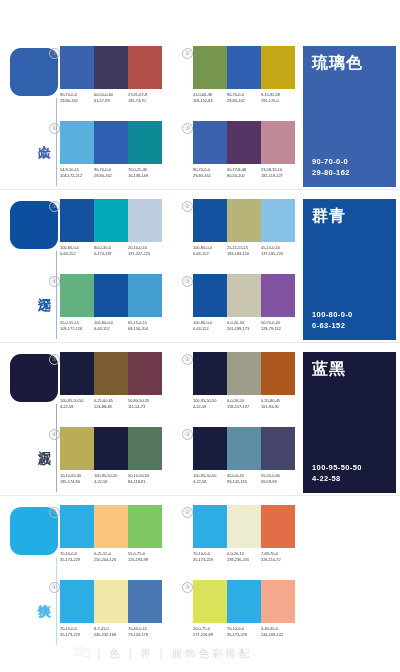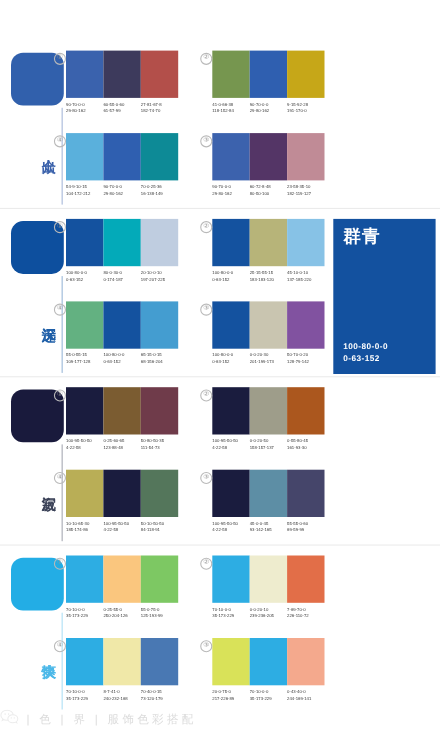--- a/index.html
+++ b/index.html
@@ -59,21 +59,21 @@
   }
   .feature-codes{
     position:absolute;left:9px;bottom:9px;
     font-size:7.5px;line-height:11px;font-weight:bold;letter-spacing:.4px;
   }
   .feature-codes span{display:block;}
 
   
   #footer{
     position:absolute;left:0;bottom:0;width:344px;height:36px;
-    display:flex;align-items:center;justify-content:flex-start;
+    display:flex;align-items:center;justify-content:center;
     padding-right:18px;box-sizing:border-box;
     color:#d9d9d9;
   }
   .foot-txt{font-size:10.5px;letter-spacing:3px;color:#dcdcdc;}
   .wechat{margin-right:7px;opacity:.55;}
 </style>
 </head>
 <body>
 
 <div id="page">
@@ -164,20 +164,27 @@
             </div>
             <div class="code">
               <span>90-70-0-0</span>
               <span>29-80-162</span>
             </div>
             <div class="code">
               <span>70-0-25-36</span>
               <span>16-138-149</span>
             </div>
           </div>
+        </div>
+      </div>
+      <div class="feature" style="background: rgb(58, 98, 173);">
+        <div class="feature-name">琉璃色</div>
+        <div class="feature-codes">
+          <span>90-70-0-0</span>
+          <span>29-80-162</span>
         </div>
       </div>
     </div>
     <div class="section" style="position: absolute; left: 0px; top: 193px;">
       <div class="sec-sep" style="top: -4px;"></div>
       <div class="anchor-col">
         <div class="anchor-chip" style="background: rgb(13, 79, 158);"></div>
         <div class="anchor-rule" style="background: rgb(31, 95, 168); opacity: 0.45;"></div>
         <div class="anchor-label" style="color: rgb(31, 95, 168);">深远</div>
       </div>
@@ -367,20 +374,27 @@
             </div>
             <div class="code">
               <span>100-95-50-50</span>
               <span>4-22-58</span>
             </div>
             <div class="code">
               <span>50-10-50-50</span>
               <span>84-118-91</span>
             </div>
           </div>
+        </div>
+      </div>
+      <div class="feature" style="background: rgb(24, 26, 59);">
+        <div class="feature-name">蓝黑</div>
+        <div class="feature-codes">
+          <span>100-95-50-50</span>
+          <span>4-22-58</span>
         </div>
       </div>
     </div>
     <div class="section" style="position: absolute; left: 0px; top: 499px;">
       <div class="sec-sep" style="top: -4px;"></div>
       <div class="anchor-col">
         <div class="anchor-chip" style="background: rgb(35, 173, 229);"></div>
         <div class="anchor-rule" style="background: rgb(76, 184, 232); opacity: 0.45;"></div>
         <div class="anchor-label" style="color: rgb(76, 184, 232);">爽快</div>
       </div>

